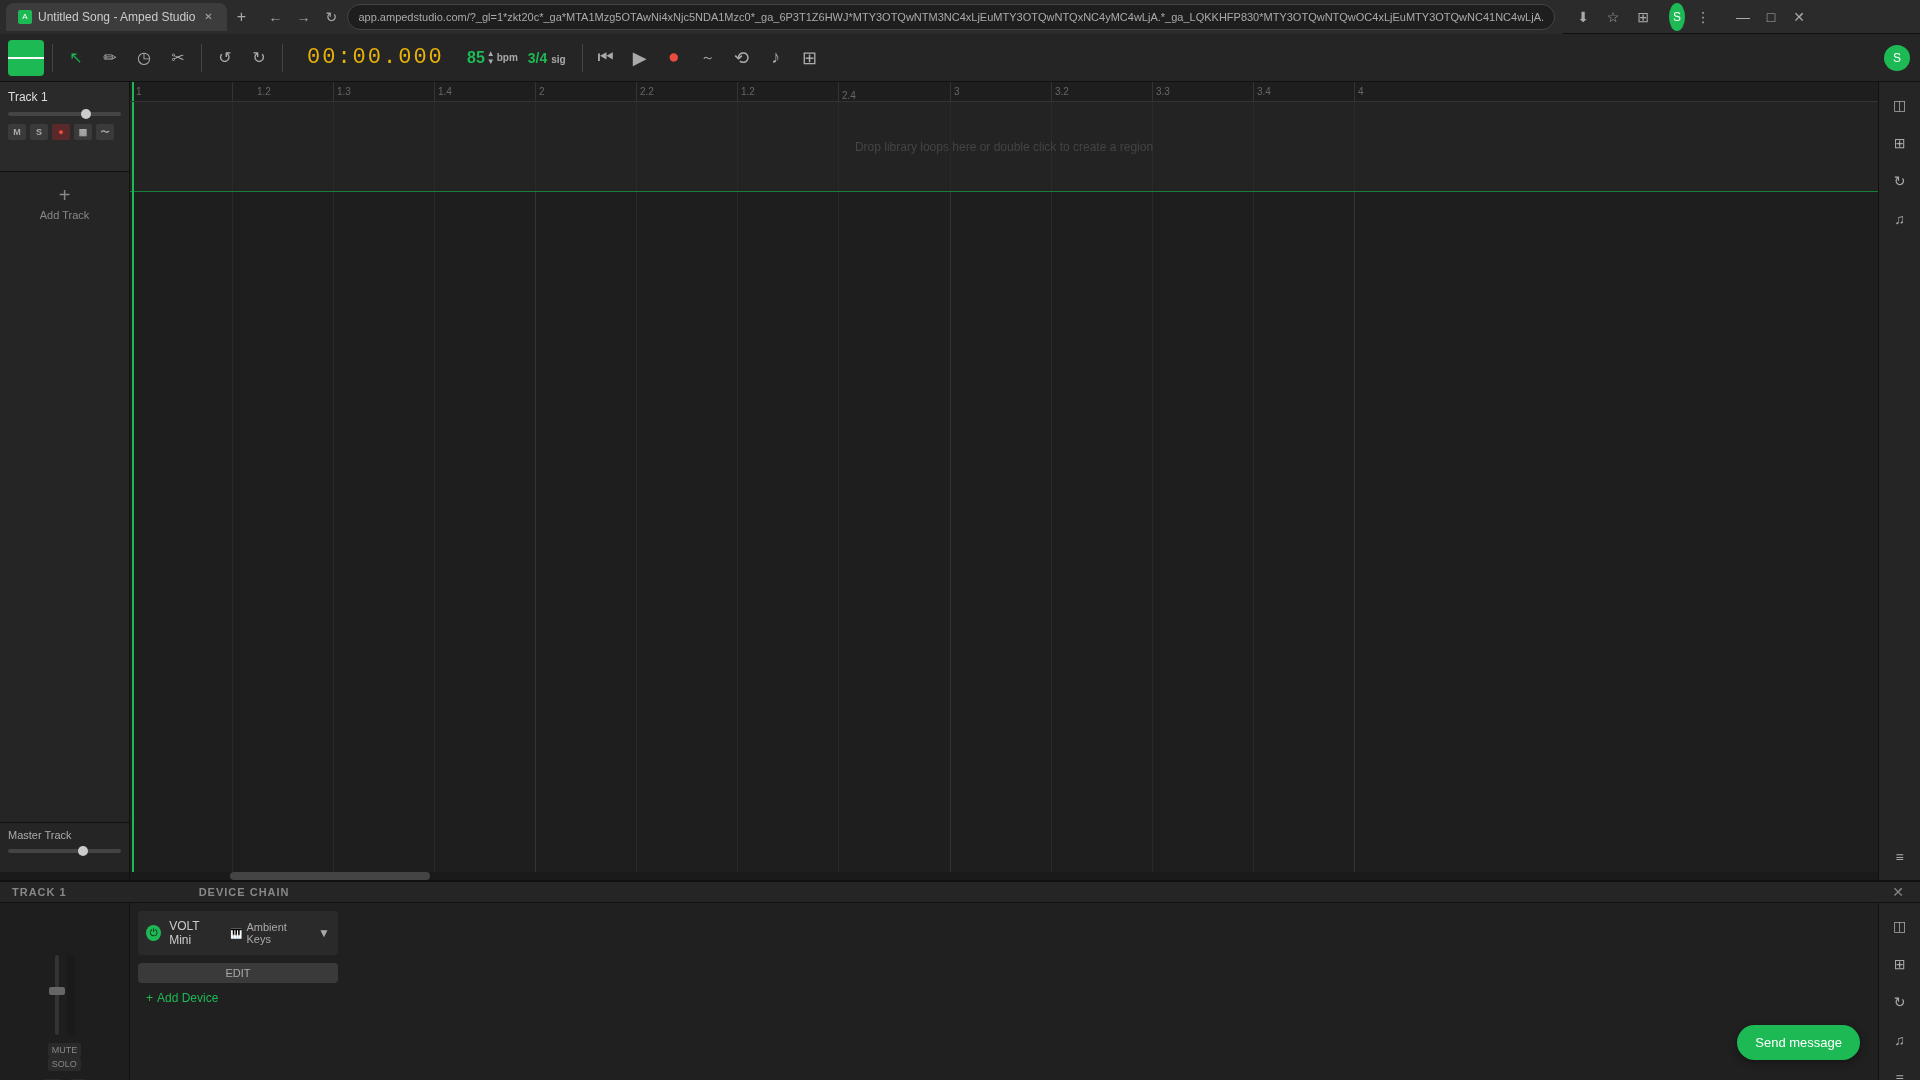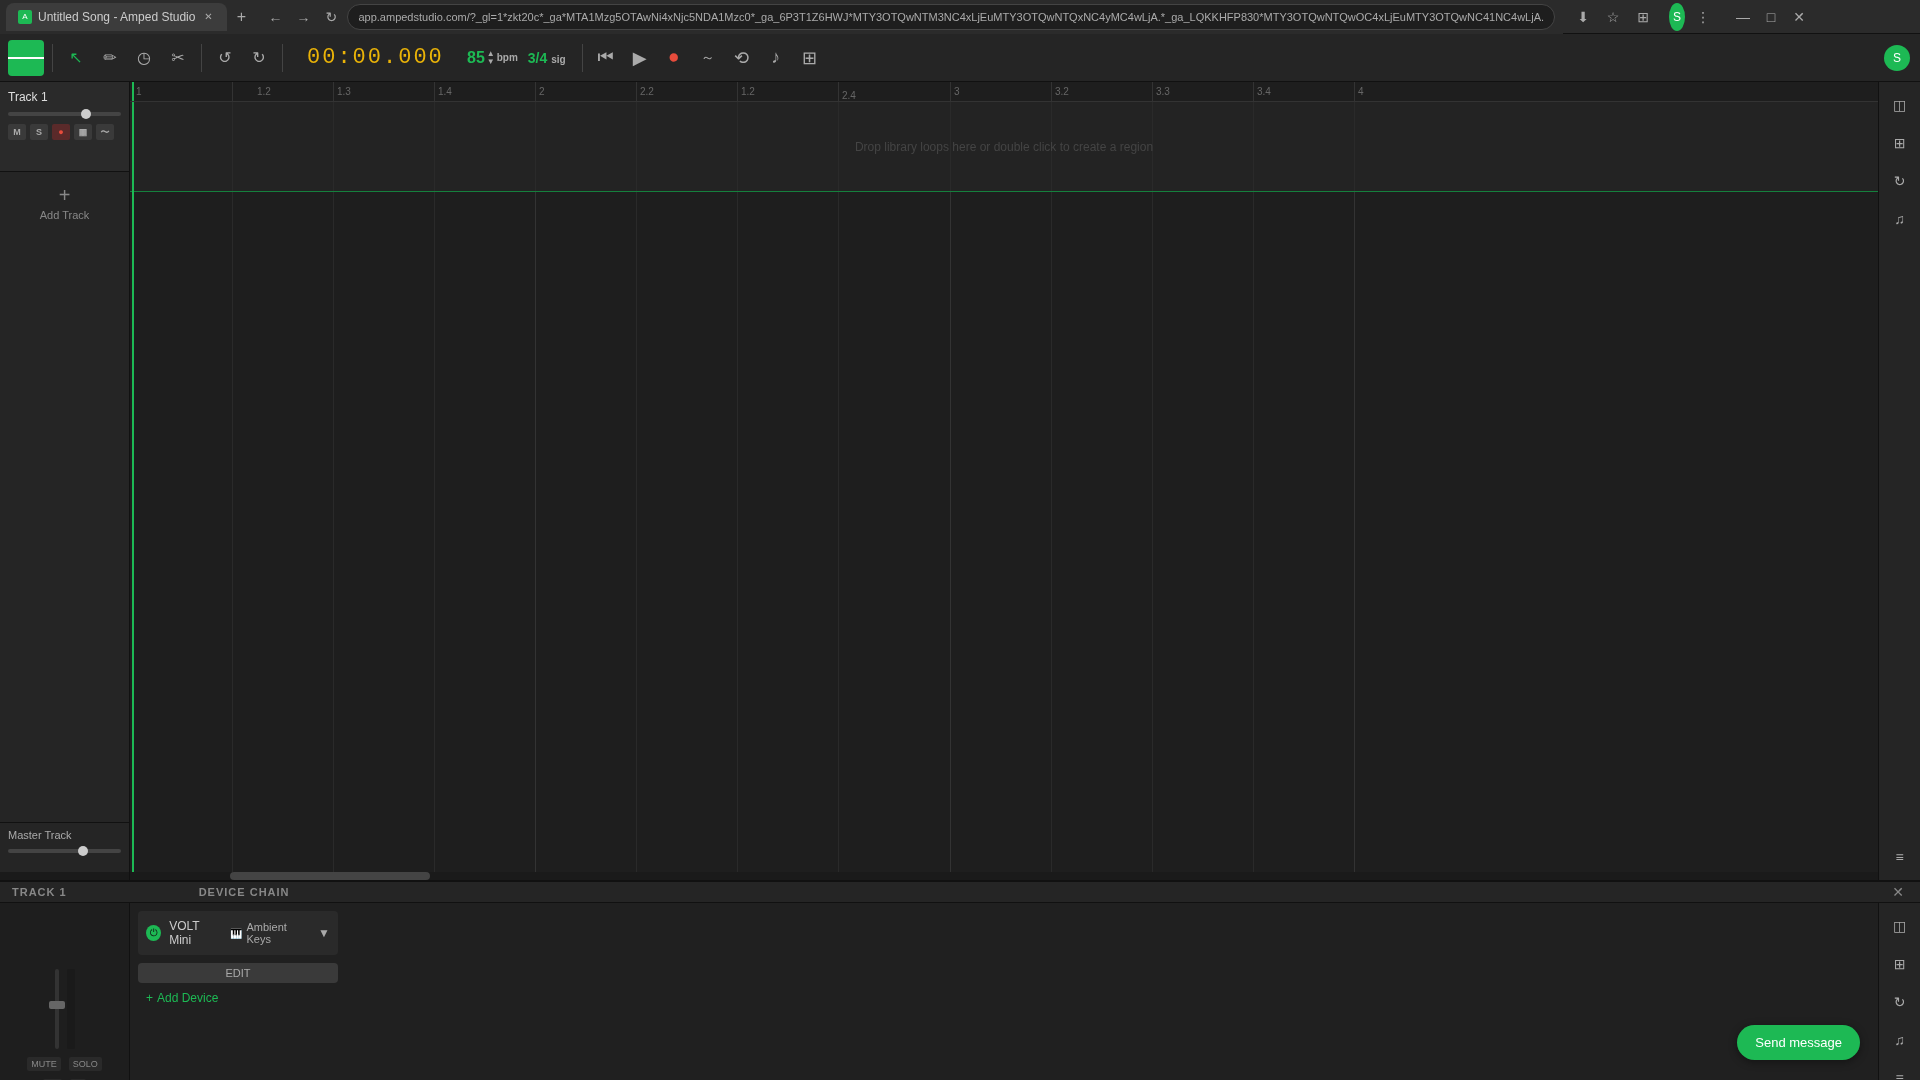--- a/index.html
+++ b/index.html
@@ -160,21 +160,21 @@
     }
     .mixer-channel {
       display: flex; flex-direction: column; align-items: center; gap: 4px;
     }
     .fader-track {
       width: 4px; height: 80px; background: #333; border-radius: 2px; position: relative; display: flex; align-items: center;
     }
     .fader-thumb {
       width: 16px; height: 8px; background: #666; border-radius: 2px; position: absolute; left: -6px; top: 40%;
     }
-    .mixer-btn-row { display: flex; gap: 8px; }
+    .mixer-btn-row { display: flex; gap: 0; flex-direction: column; }
     .mixer-btn {
       font-size: 9px; color: #888; padding: 2px 4px; background: #2a2a2a; border-radius: 2px; cursor: pointer;
     }
     .mixer-vu {
       width: 8px; height: 80px; background: #1a1a1a; border-radius: 2px; position: relative; overflow: hidden;
     }
     .mixer-vu-bar {
       position: absolute; bottom: 0; width: 100%; background: linear-gradient(to top, #1db954, #f39c12, #e74c3c);
     }
     .device-chain-area {

